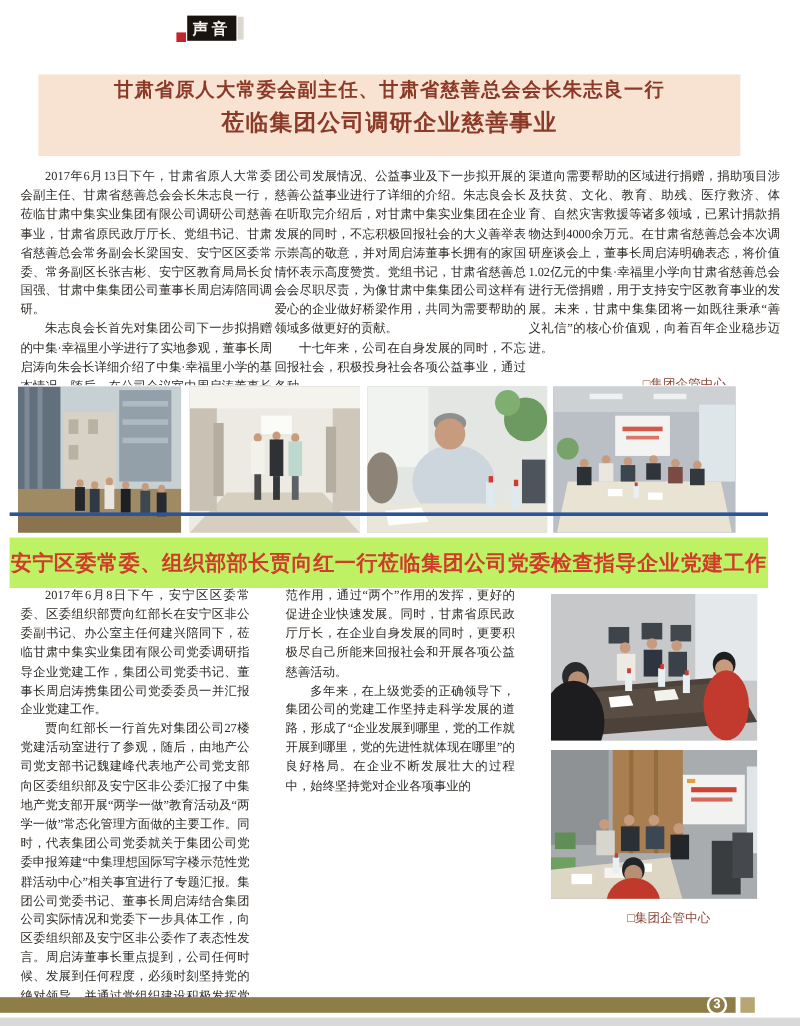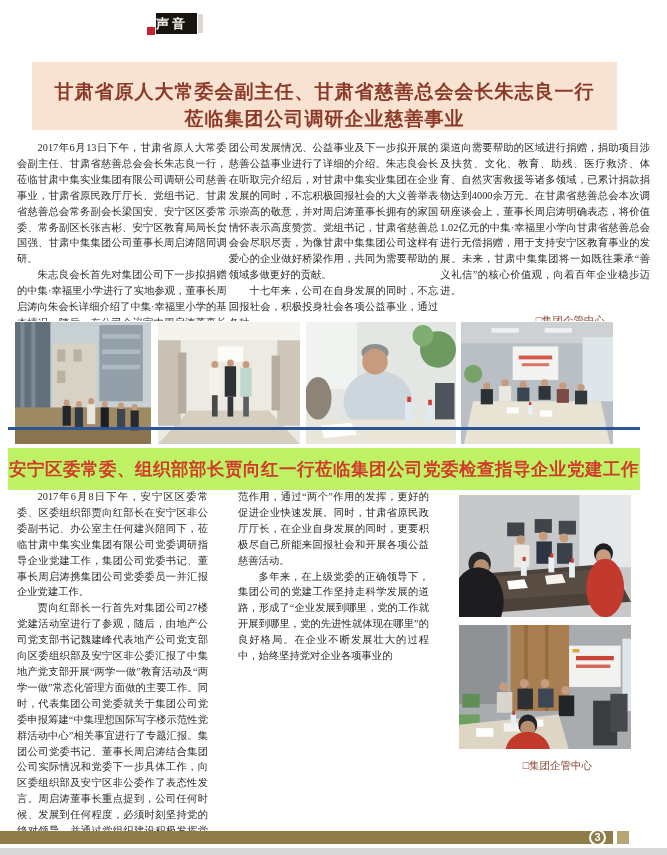--- a/index.html
+++ b/index.html
@@ -3,27 +3,27 @@
 <meta charset="utf-8">
 <style>
   html,body{margin:0;padding:0;}
   body{background:#efefef;font-family:"Liberation Serif",serif;}
   .page{position:relative;width:667px;height:855px;background:#ffffff;overflow:hidden;}
 
   
   .tab-red{position:absolute;left:147px;top:27px;width:8px;height:8px;background:#c4242b;}
   .tab-box{position:absolute;left:156px;top:13px;width:41px;height:21px;background:#191410;
            color:#f5f2ec;font-family:"Liberation Sans",sans-serif;font-weight:bold;
-           font-size:13px;line-height:21px;text-align:left;letter-spacing:3px;}
+           font-size:13px;line-height:21px;text-align:center;letter-spacing:3px;}
   .tab-strip{position:absolute;left:198px;top:14px;width:5px;height:19px;background:#ddd8cf;}
 
   
   .h1-box{position:absolute;left:32px;top:62px;width:585px;height:68px;background:#f8e3d2;
           text-align:center;color:#8c3a28;font-family:"Liberation Sans",sans-serif;font-weight:bold;}
-  .h1-box .l1{margin-top:16px;font-size:19px;line-height:27px;letter-spacing:1px;}
+  .h1-box .l1{margin-top:0;font-size:16px;line-height:27px;letter-spacing:1px;}
   .h1-box .l2{font-size:19px;line-height:27px;letter-spacing:1px;}
 
   
   .cols{position:absolute;display:flex;}
   .a1-cols{left:17px;top:140px;width:633px;height:181px;gap:2px;}
   .a2-cols{left:17px;top:489px;width:633px;height:346px;gap:30px;}
   .col{flex:1;overflow:hidden;font-size:10.3px;line-height:15.9px;text-align:justify;
        color:#2e2a26;word-break:break-all;}
   .col p{margin:0;}
   .col p.ind{text-indent:2em;}

